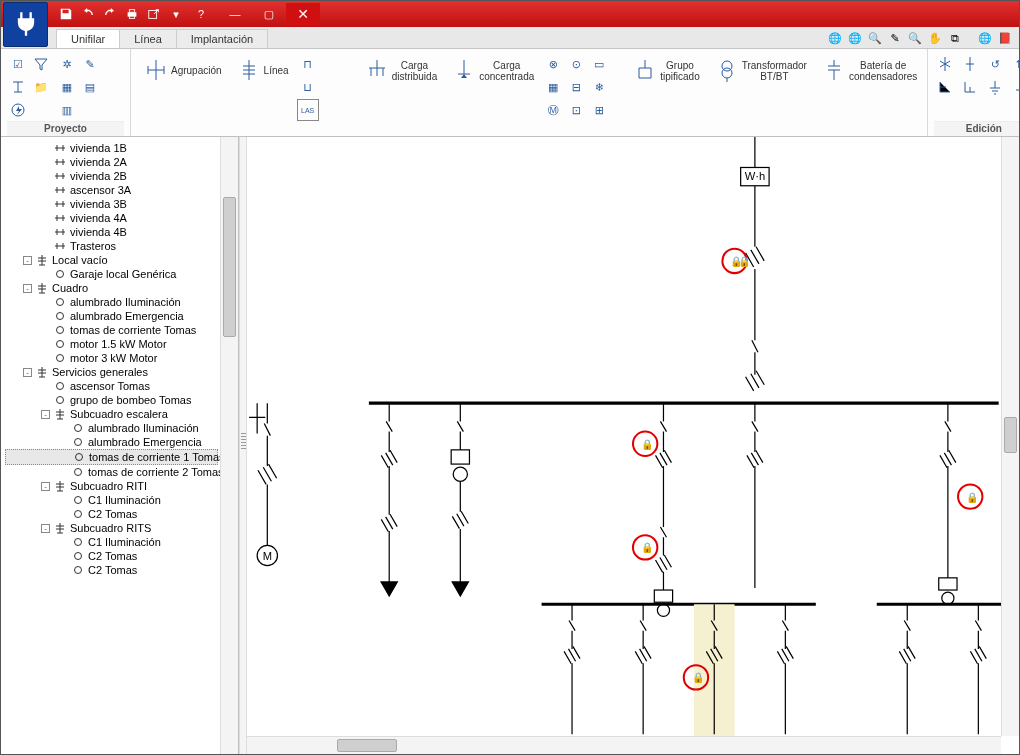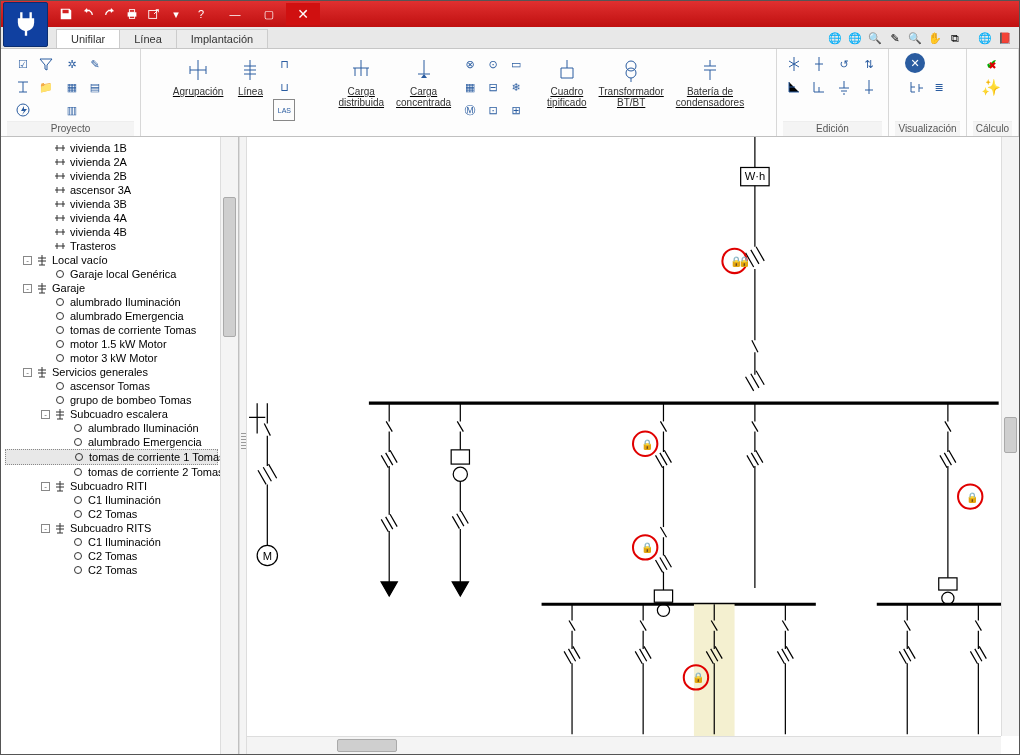--- a/index.html
+++ b/index.html
@@ -17,22 +17,22 @@
 
 .tabsrow{height:22px;background:#e8e8e8;display:flex;align-items:flex-end;border-bottom:1px solid #c6c6c6;padding-left:55px;}
 .tab{padding:3px 14px 3px 14px;border:1px solid #ccc;border-bottom:none;background:#ececec;margin-right:-1px;color:#333;}
 .tab.active{background:#fff;z-index:2;}
 .tabright{margin-left:auto;display:flex;gap:4px;padding:2px 6px;align-items:center;}
 .tabright span{width:16px;height:16px;display:flex;align-items:center;justify-content:center;}
 
 .ribbon{background:#fdfdfd;border-bottom:1px solid #c0c0c0;display:flex;}
 .rgroup{border-right:1px solid #d8d8d8;padding:4px 6px 0 6px;display:flex;flex-direction:column;align-items:center;}
 .rgbody{display:flex;align-items:flex-start;gap:4px;flex:1;}
-.rglabel{font-size:10px;color:#555;padding:1px 0 2px 0;text-align:center;width:100%;border-top:1px solid #eee;background:#f4f4f4;}
-.rbtn{display:flex;flex-direction:column;align-items:center;justify-content:flex-start;padding:2px 4px;min-width:28px;text-decoration:underline;}
+.rglabel{font-size:10px;color:#555;padding:1px 0 2px 0;text-align:center;width:100%;border-top:1px solid #eee;background:#f4f4f4;font-weight:bold;}
+.rbtn{display:flex;flex-direction:row;align-items:center;justify-content:flex-start;padding:2px 4px;min-width:28px;}
 .rbtn .ic{width:30px;height:30px;display:flex;align-items:center;justify-content:center;color:#2a5ca0;}
 .rbtn .lbl{font-size:10px;color:#333;text-align:center;line-height:11px;margin-top:1px;}
 .smallgrid{display:grid;grid-template-columns:repeat(3,22px);grid-auto-rows:22px;gap:1px;}
 .smallgrid span,.sgrid2 span{width:22px;height:22px;display:flex;align-items:center;justify-content:center;color:#2a5ca0;border:1px solid transparent;}
 .sgrid2{display:grid;grid-template-columns:repeat(2,22px);grid-auto-rows:22px;gap:1px;}
 
 .content{flex:1;display:flex;min-height:0;}
 .leftpane{width:238px;border-right:1px solid #c0c0c0;display:flex;}
 .treescroll{width:18px;background:#f4f4f4;border-left:1px solid #ddd;position:relative;}
 .treescroll .th{position:absolute;left:2px;right:2px;top:60px;height:140px;background:#cfcfcf;border:1px solid #aaa;border-radius:2px;}
@@ -222,21 +222,21 @@
         <span>⊡</span>
         <span>⊞</span>
       </div>
       <div style="width:8px"></div>
       <div class="rbtn">
         <div class="ic">
             <svg width="28" height="28" viewBox="0 0 28 28">
               <path stroke="#2a5ca0" fill="none" d="M14 4v8M8 12h12v10H8z"></path>
             </svg>
           </div>
-        <div class="lbl" style="white-space:pre">Cuadro
+        <div class="lbl" style="white-space:pre">Grupo
 tipificado</div>
       </div>
       <div class="rbtn">
         <div class="ic">
             <svg width="28" height="28" viewBox="0 0 28 28">
               <circle cx="14" cy="10" r="5" fill="none" stroke="#2a5ca0"></circle>
               <circle cx="14" cy="17" r="5" fill="none" stroke="#2a5ca0"></circle>
               <path stroke="#2a5ca0" d="M14 22v4"></path>
             </svg>
           </div>
@@ -420,21 +420,21 @@
             </span>
             <span>Garaje local Genérica</span>
           </li>
           <li class="indent1">
             <span class="tg">-</span>
             <span class="nic">
               <svg width="12" height="12" viewBox="0 0 12 12">
                 <path stroke="#333" fill="none" d="M6 1v10M3 11h6M2 4l8 0M2 7l8 0"></path>
               </svg>
             </span>
-            <span>Garaje</span>
+            <span>Cuadro</span>
           </li>
           <li class="indent2">
             <span style="width:9px;flex-shrink:0"></span>
             <span class="nic">
               <svg width="10" height="10">
                 <circle cx="5" cy="5" r="3.5" fill="none" stroke="#333"></circle>
               </svg>
             </span>
             <span>alumbrado Iluminación</span>
           </li>

